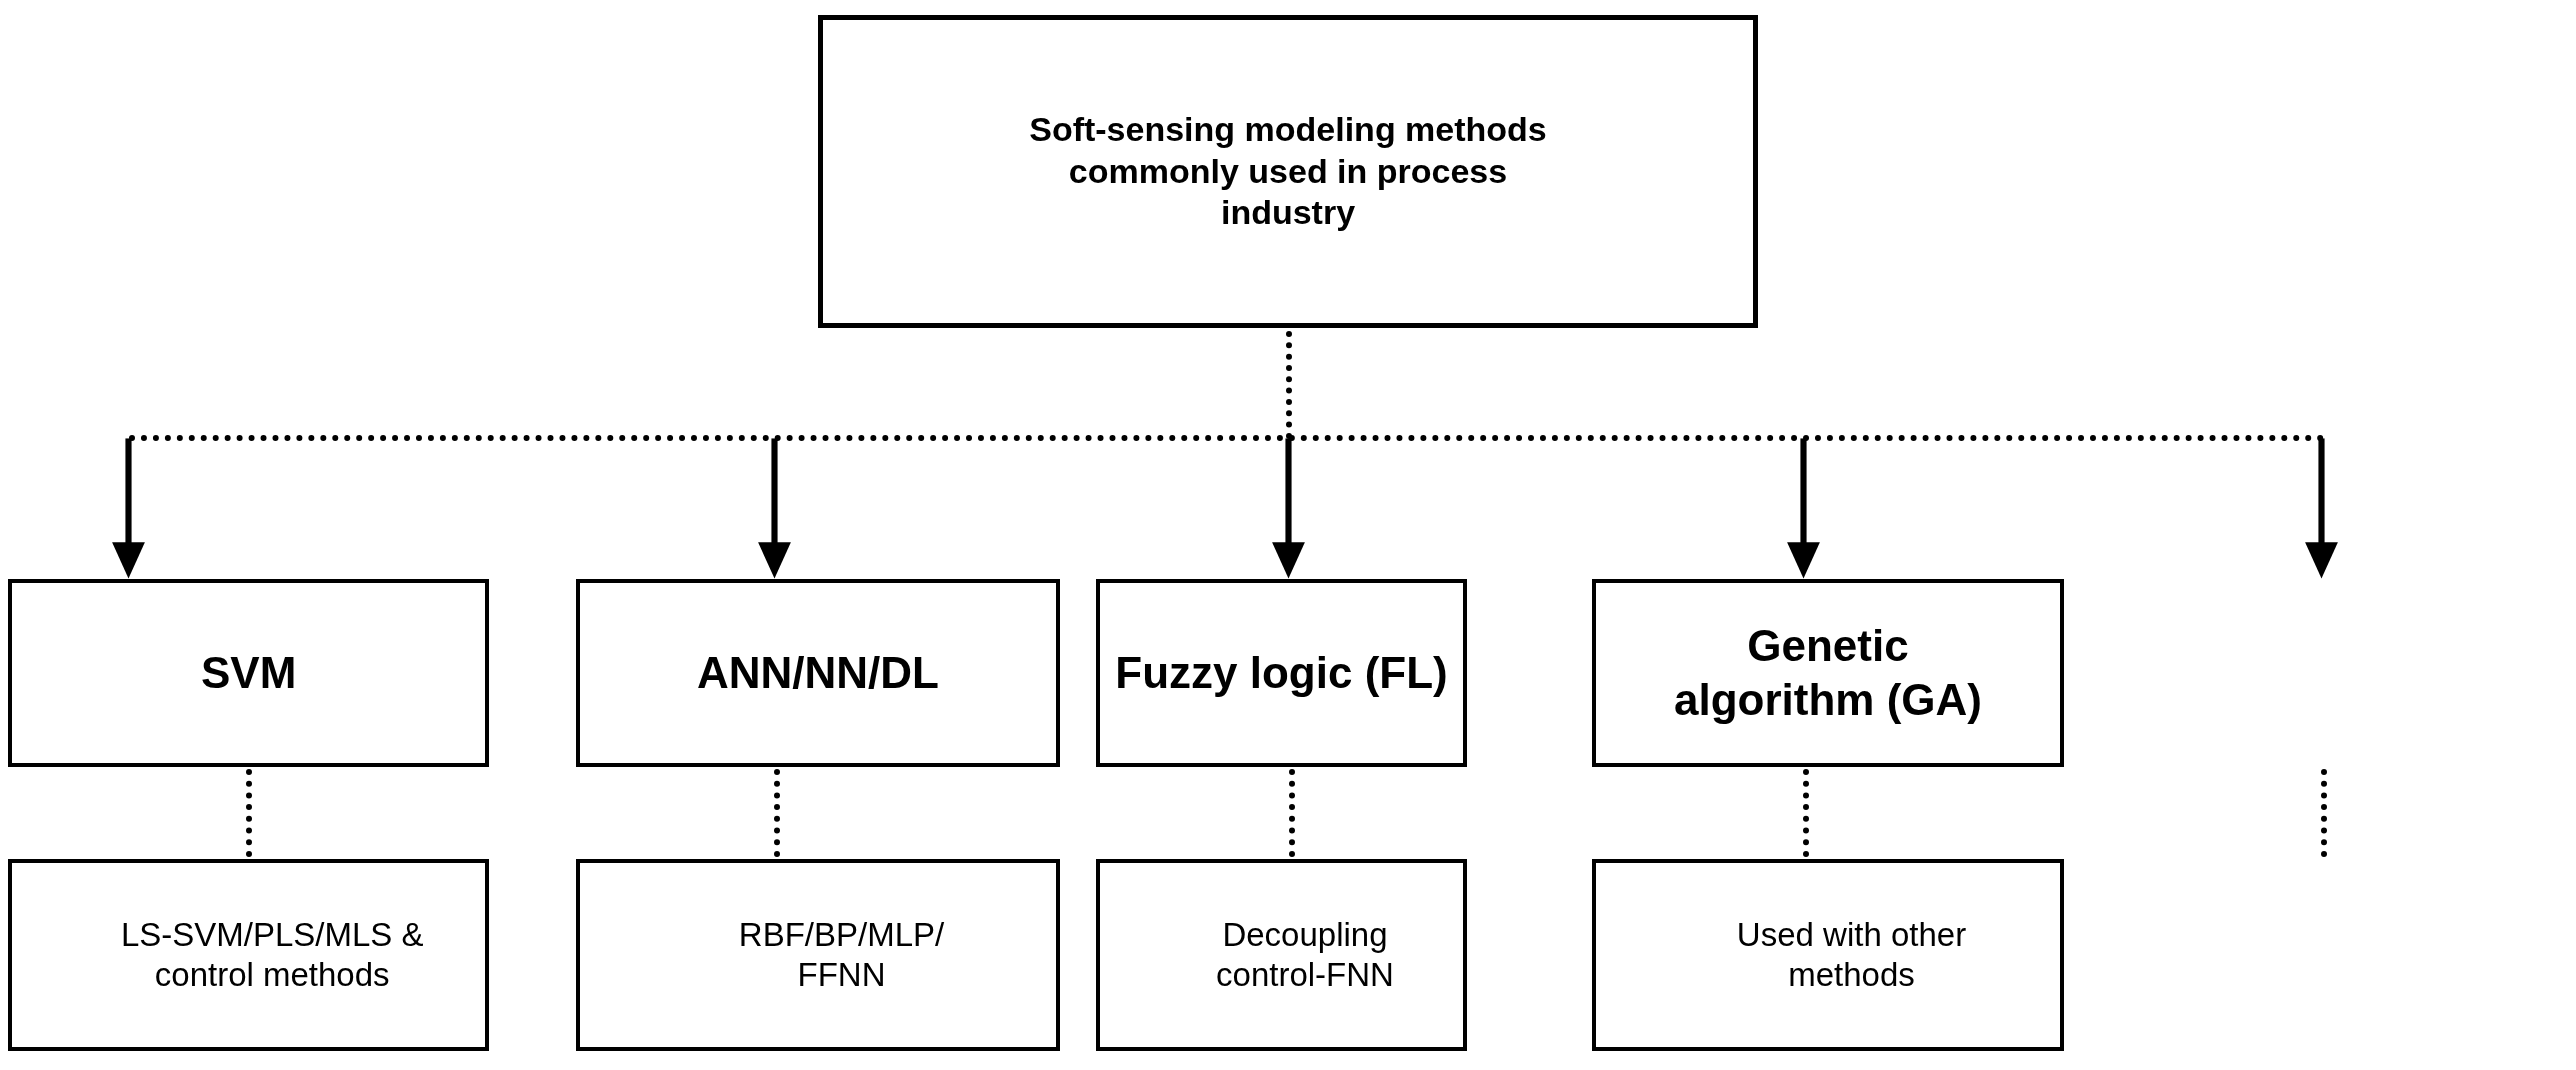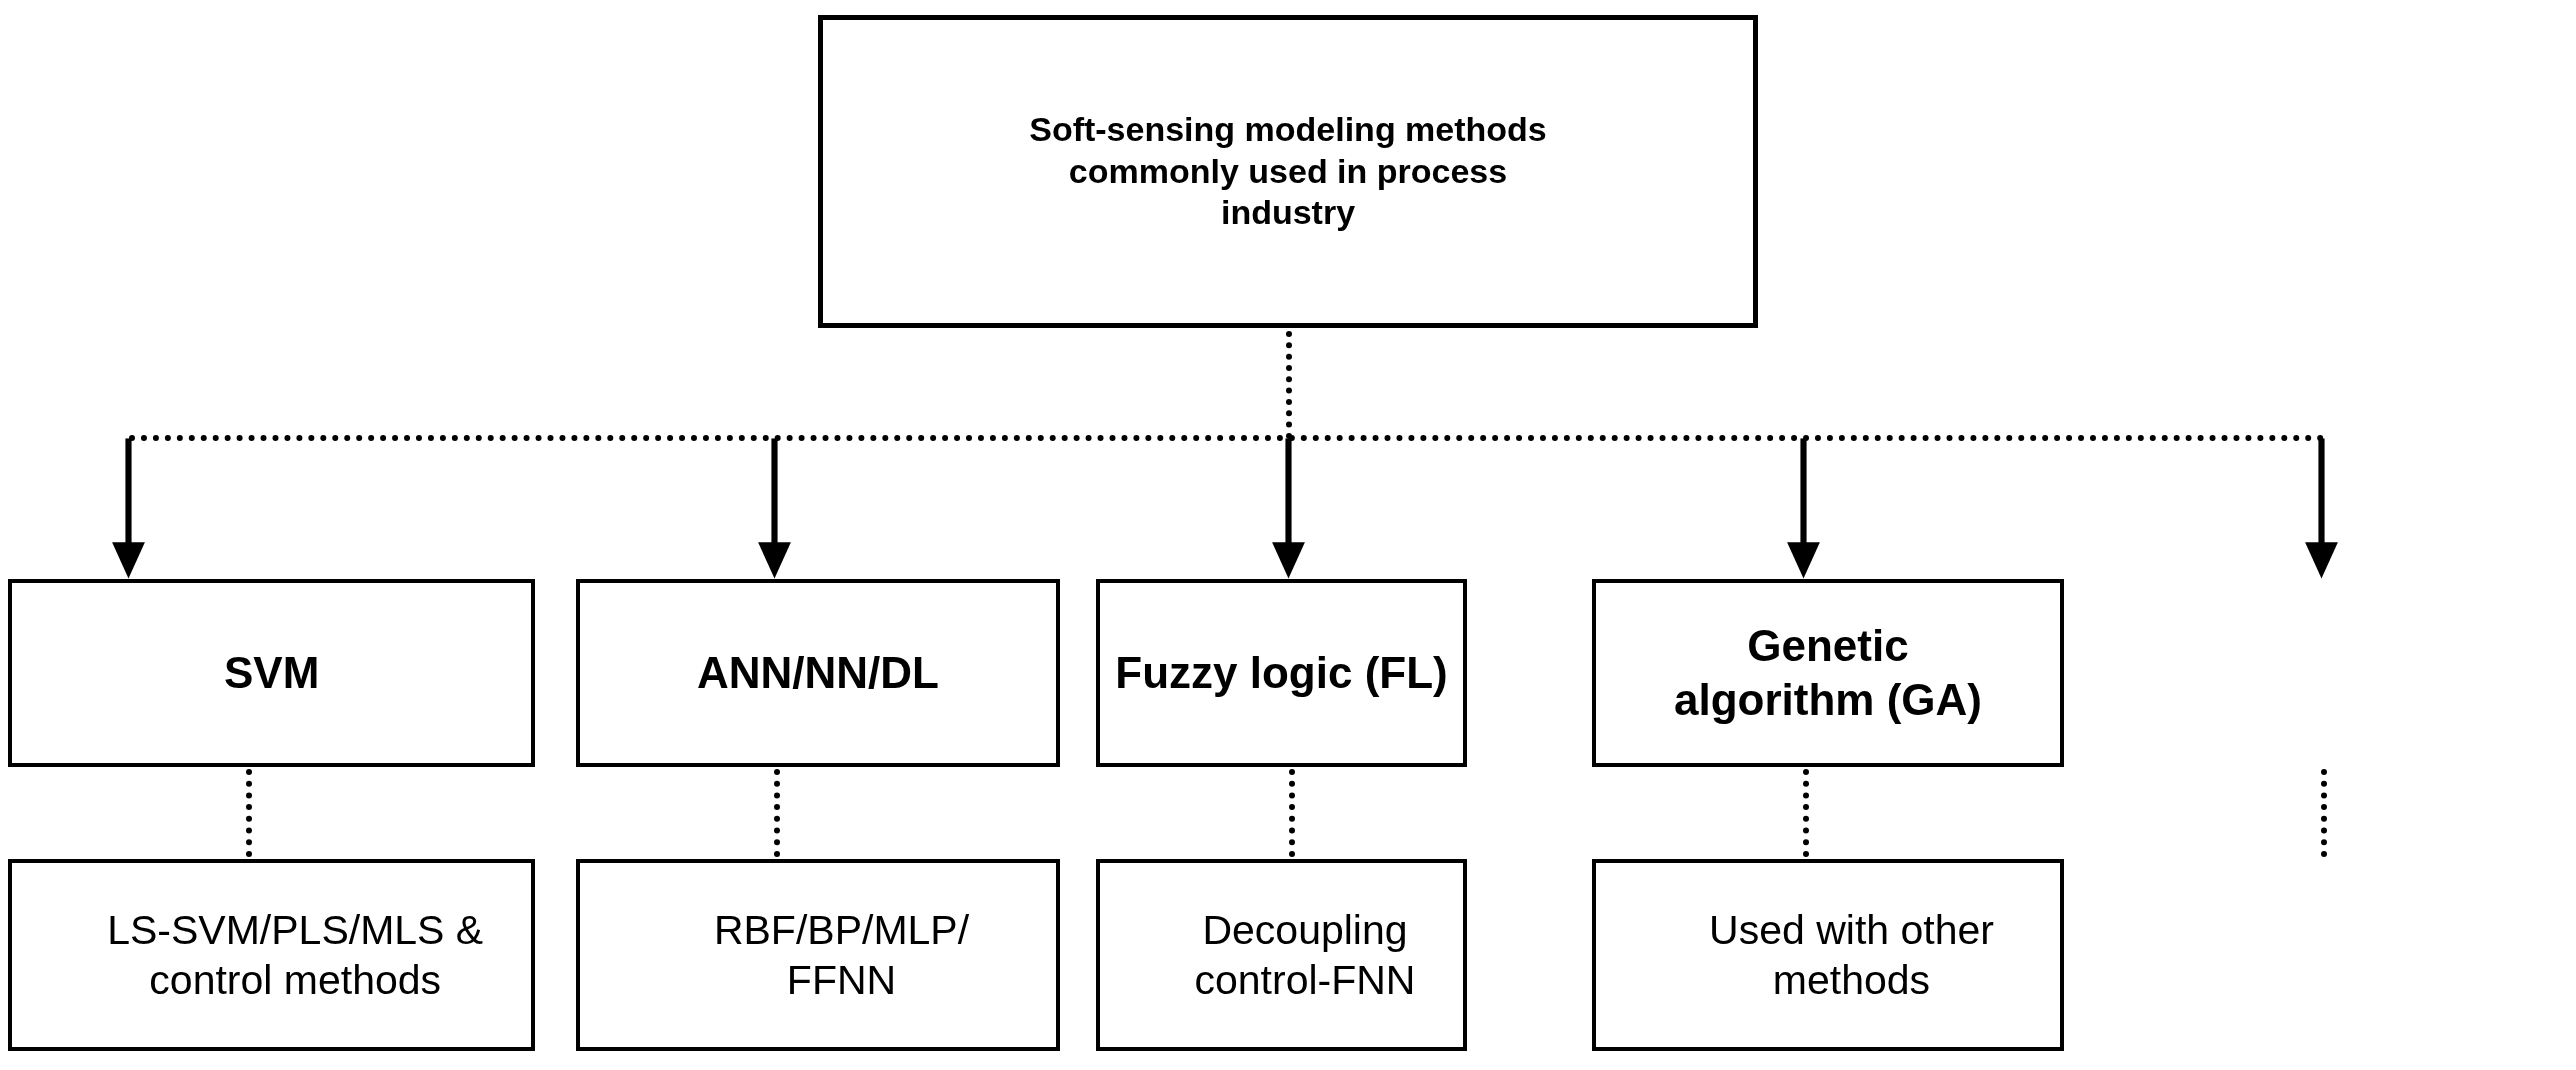--- a/index.html
+++ b/index.html
@@ -47,26 +47,26 @@
   }
   .method-node {
     top: 579px;
     height: 188px;
     font-size: 44px;
     font-weight: bold;
   }
   .detail-node {
     top: 859px;
     height: 192px;
-    font-size: 41px;
+    font-size: 33px;
     font-weight: normal;
     padding-left: 47px;
   }
 
-  .col-0 { left: 8.2px;   width: 527px; }
+  .col-0 { left: 8.2px;   width: 481px; }
   .col-1 { left: 535px;  width: 484px; margin-left: 41px; }
   .col-2 { left: 1060px; width: 371px; margin-left: 36px; }
   .col-3 { left: 1570px; width: 472px; margin-left: 22px; }
   .col-4 { left: 2090px; width: 467px; }
 
   
   .v-dotted {
     position: absolute;
     width: 0;
     border-left: 6.2px dotted #000000;

